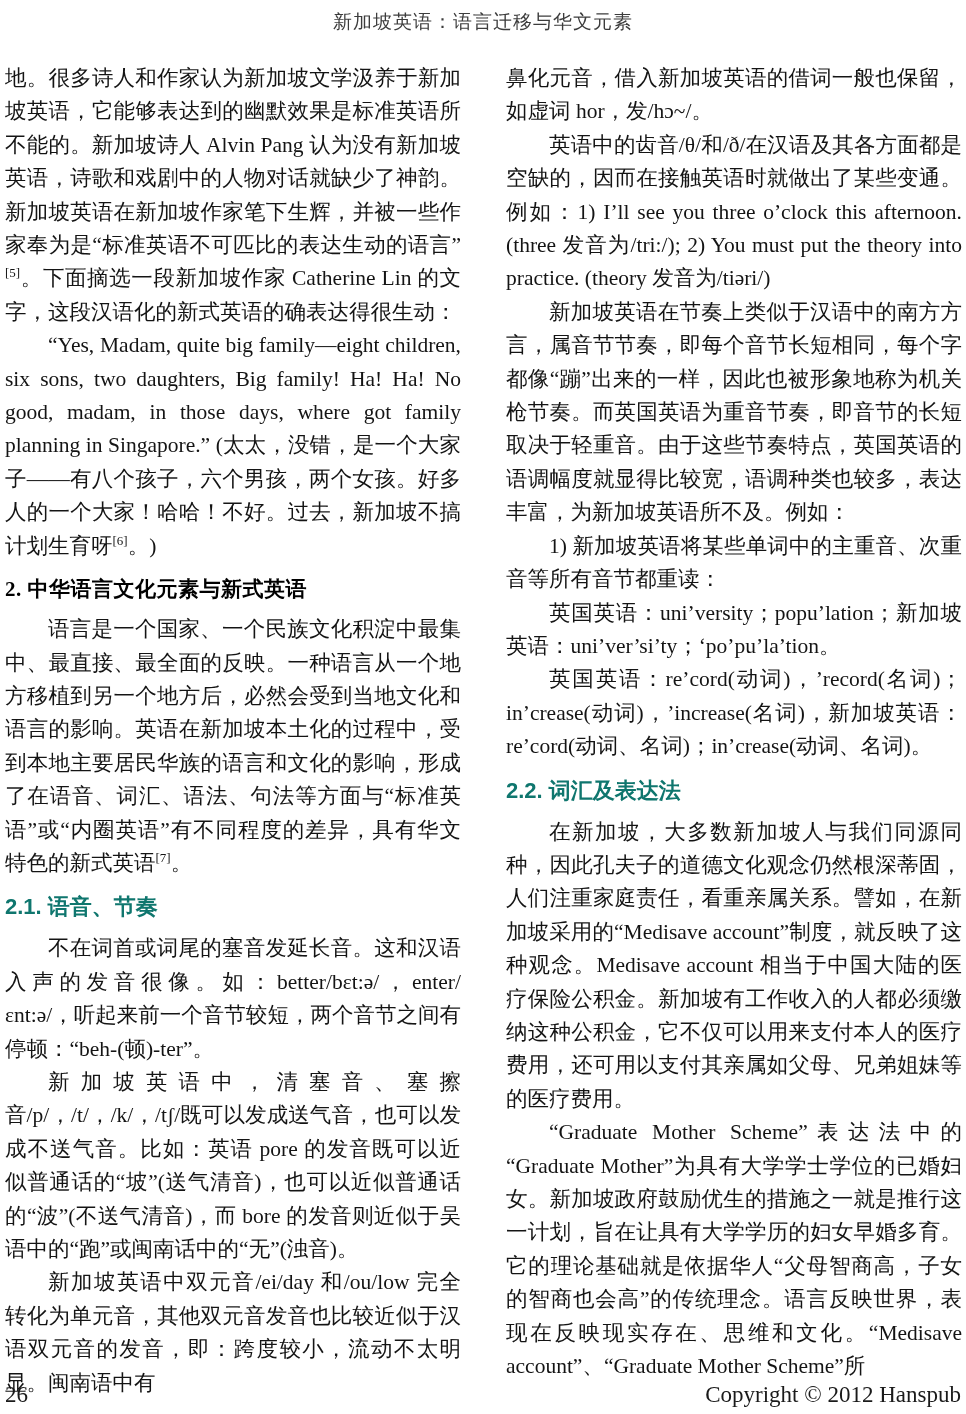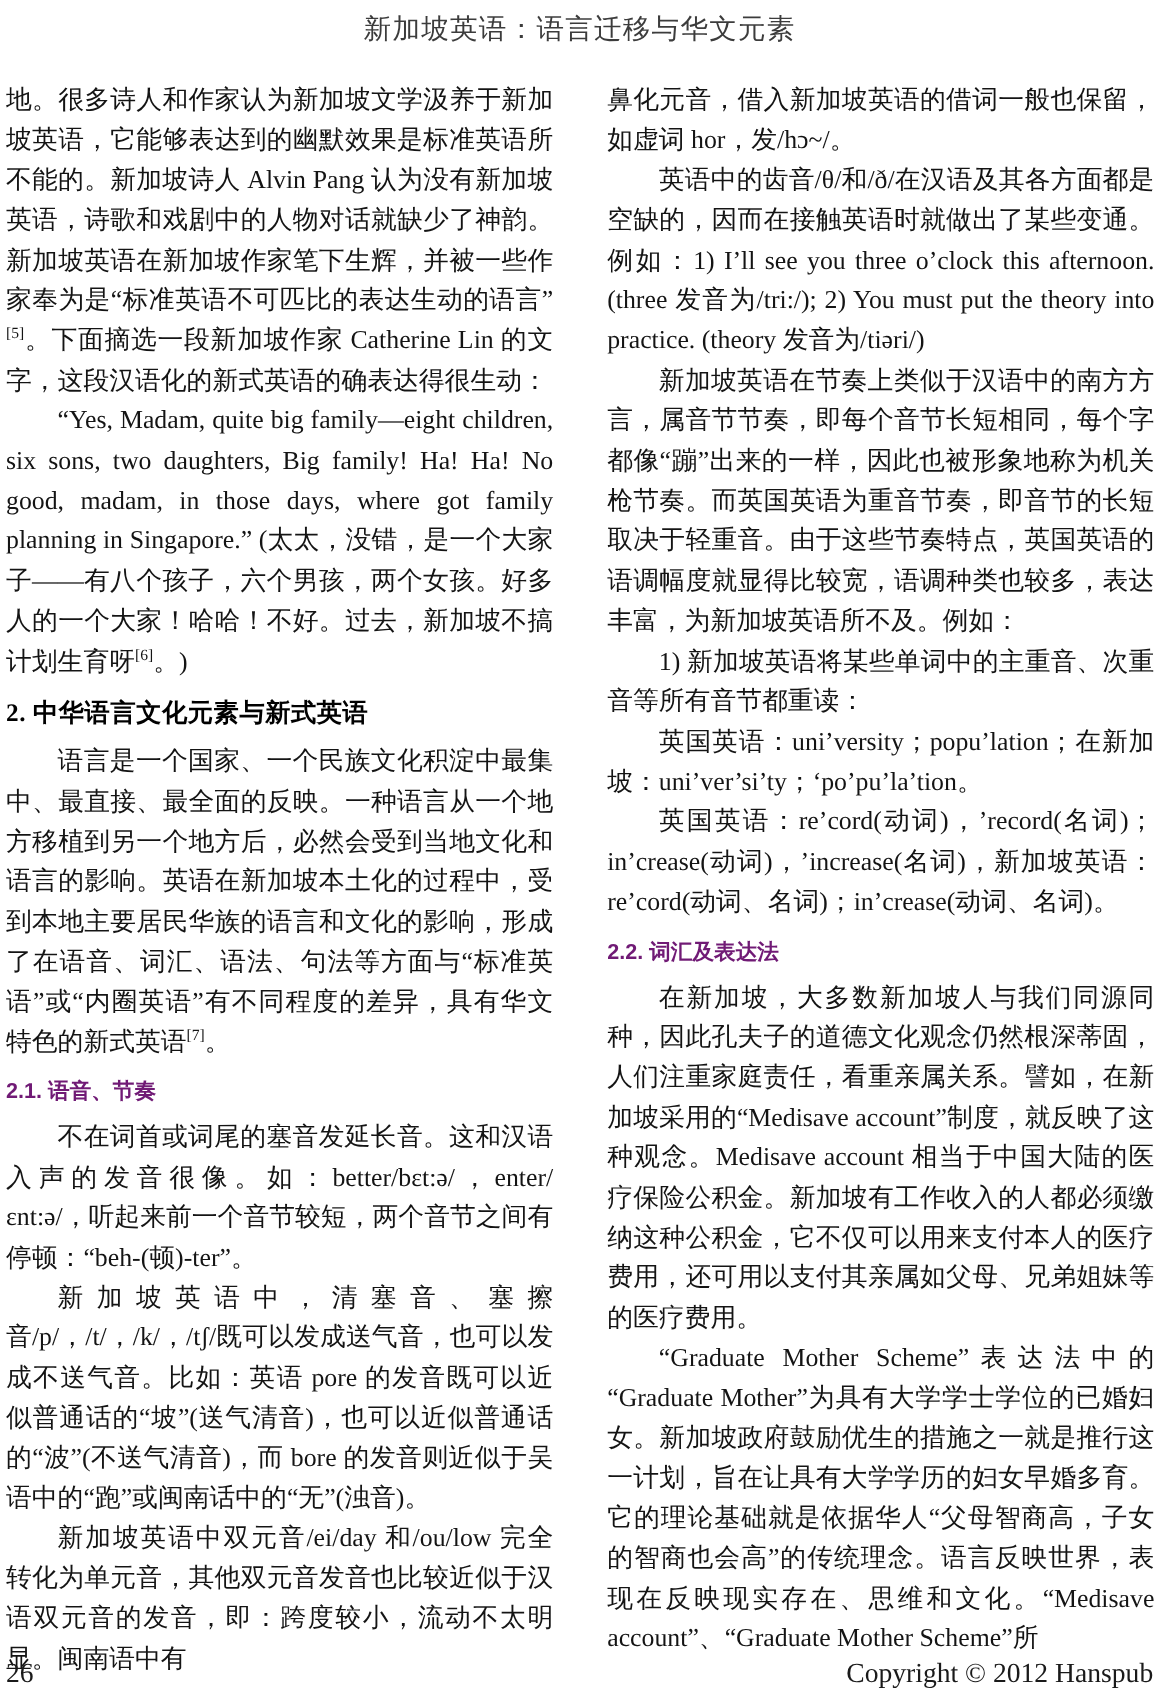--- a/index.html
+++ b/index.html
@@ -7,21 +7,21 @@
     width: 966px; height: 1414px;
     background: #ffffff;
     color: #141414;
     font-family: "Liberation Serif", "DejaVu Serif", serif;
     position: relative;
     overflow: hidden;
   }
   .running-title {
     text-align: center;
     padding-top: 9px;
-    font-size: 23px;
+    font-size: 19px;
     color: #3c3c3c;
     letter-spacing: 1px;
   }
   .columns {
     display: flex;
     gap: 45px;
     padding: 0 4px 0 5px;
     margin-top: 27px;
   }
   .col { width: 456px; }
@@ -35,23 +35,23 @@
   h2.sec {
     font-family: Liberation Serif, serif;
     font-size: 21px;
     font-weight: bold;
     color: #000;
     margin: 12px 0 10px 0;
     letter-spacing: 0.5px;
   }
   h3.sub {
     font-family: "Liberation Sans", "DejaVu Sans", sans-serif;
-    font-size: 18px;
+    font-size: 22px;
     font-weight: bold;
-    color: #701a75;
+    color: #0f766e;
     margin: 12px 0 10px 0;
   }
   sup {
     font-size: 13px;
     line-height: 0;
     vertical-align: super;
   }
   .page-footer {
     position: absolute;
     left: 5px; right: 5px; bottom: 6px;
@@ -85,21 +85,21 @@
     <p class="indent">不在词首或词尾的塞音发延长音。这和汉语入声的发音很像。如：better/bɛt:ə/，enter/ɛnt:ə/，听起来前一个音节较短，两个音节之间有停顿：“beh-(顿)-ter”。</p>
     <p class="indent">新加坡英语中，清塞音、塞擦音/p/，/t/，/k/，/tʃ/既可以发成送气音，也可以发成不送气音。比如：英语 pore 的发音既可以近似普通话的“坡”(送气清音)，也可以近似普通话的“波”(不送气清音)，而 bore 的发音则近似于吴语中的“跑”或闽南话中的“无”(浊音)。</p>
     <p class="indent">新加坡英语中双元音/ei/day 和/ou/low 完全转化为单元音，其他双元音发音也比较近似于汉语双元音的发音，即：跨度较小，流动不太明显。闽南语中有</p>
   </div>
 
   <div class="col">
     <p>鼻化元音，借入新加坡英语的借词一般也保留，如虚词 hor，发/hɔ~/。</p>
     <p class="indent">英语中的齿音/θ/和/ð/在汉语及其各方面都是空缺的，因而在接触英语时就做出了某些变通。例如：1) I’ll see you three o’clock this afternoon. (three 发音为/tri:/); 2) You must put the theory into practice. (theory 发音为/tiəri/)</p>
     <p class="indent">新加坡英语在节奏上类似于汉语中的南方方言，属音节节奏，即每个音节长短相同，每个字都像“蹦”出来的一样，因此也被形象地称为机关枪节奏。而英国英语为重音节奏，即音节的长短取决于轻重音。由于这些节奏特点，英国英语的语调幅度就显得比较宽，语调种类也较多，表达丰富，为新加坡英语所不及。例如：</p>
     <p class="indent">1)  新加坡英语将某些单词中的主重音、次重音等所有音节都重读：</p>
-    <p class="indent">英国英语：uni’versity；popu’lation；在新加坡：uni’ver’si’ty；‘po’pu’la’tion。</p>
+    <p class="indent">英国英语：uni’versity；popu’lation；新加坡英语：uni’ver’si’ty；‘po’pu’la’tion。</p>
     <p class="indent">英国英语：re’cord(动词)，’record(名词)；in’crease(动词)，’increase(名词)，新加坡英语：re’cord(动词、名词)；in’crease(动词、名词)。</p>
 
     <h3 class="sub">2.2.  词汇及表达法</h3>
 
     <p class="indent">在新加坡，大多数新加坡人与我们同源同种，因此孔夫子的道德文化观念仍然根深蒂固，人们注重家庭责任，看重亲属关系。譬如，在新加坡采用的“Medisave  account”制度，就反映了这种观念。Medisave account 相当于中国大陆的医疗保险公积金。新加坡有工作收入的人都必须缴纳这种公积金，它不仅可以用来支付本人的医疗费用，还可用以支付其亲属如父母、兄弟姐妹等的医疗费用。</p>
     <p class="indent">“Graduate Mother Scheme”表达法中的“Graduate Mother”为具有大学学士学位的已婚妇女。新加坡政府鼓励优生的措施之一就是推行这一计划，旨在让具有大学学历的妇女早婚多育。它的理论基础就是依据华人“父母智商高，子女的智商也会高”的传统理念。语言反映世界，表现在反映现实存在、思维和文化。“Medisave account”、“Graduate Mother Scheme”所</p>
   </div>
 
 </main>
 

